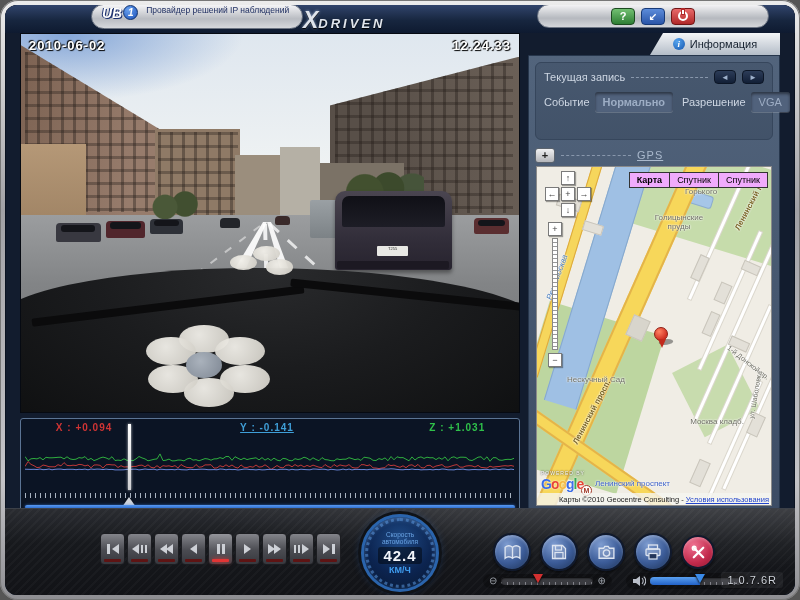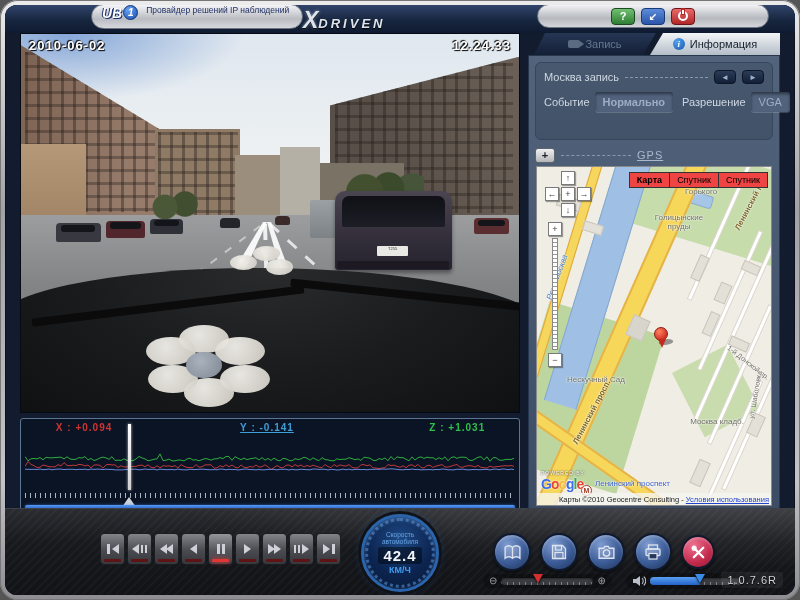--- a/index.html
+++ b/index.html
@@ -110,21 +110,21 @@
   .m-lbl{position:absolute;text-shadow:0 0 2px #fff,0 0 2px #fff;white-space:nowrap;}
   .m-lbl.ctr{text-align:center;white-space:normal;}
   .roadlbl{color:#7a6526;font-weight:bold;}
   .riverlbl{color:#4a7fc0;font-style:italic;}
   .pin{left:117px;top:160px;width:14px;height:14px;background:radial-gradient(circle at 35% 30%,#ff8262,#d23224 70%);border-radius:50%;border:1px solid #8e1c12;z-index:3;}
   .pin::after{content:"";position:absolute;left:3px;top:11px;border-left:4px solid transparent;border-right:4px solid transparent;border-top:9px solid #c22a1c;}
   .pin-shadow{left:122px;top:172px;width:14px;height:6px;background:rgba(40,40,40,.45);border-radius:50%;transform:skewX(-30deg);}
   .mapbtn{position:absolute;width:14px;height:14px;background:#fff;border:1px solid #7a7a7a;box-shadow:1px 1px 1px rgba(0,0,0,.35);color:#444;font-size:9px;display:flex;align-items:center;justify-content:center;z-index:4;}
   .zoomtrack{position:absolute;left:15px;top:71px;width:6px;height:112px;background:repeating-linear-gradient(180deg,#fff 0 3px,#999 3px 4px);border:1px solid #888;z-index:4;}
   .typebar{position:absolute;top:5px;right:3px;display:flex;z-index:5;}
-  .typebtn{height:16px;padding:0 7px;background:#ef4444;border:1px solid #333;border-left-width:0;font-size:9px;display:flex;align-items:center;color:#000;}
+  .typebtn{height:16px;padding:0 7px;background:#f0abfc;border:1px solid #333;border-left-width:0;font-size:9px;display:flex;align-items:center;color:#000;}
   .typebtn:first-child{border-left-width:1px;font-weight:bold;}
   .metro{left:44px;top:318px;width:11px;height:11px;border-radius:50%;background:#fff;border:1px solid #a03624;color:#a03624;font-size:7px;font-weight:bold;display:flex;align-items:center;justify-content:center;z-index:3;}
   .metro-name{left:58px;top:312px;width:64px;color:#3a5fc8;font-size:8px;line-height:9px;z-index:3;}
   .gwrap{left:4px;bottom:13px;z-index:5;}
   .gpow{font-size:5px;color:#fff;text-shadow:0 0 2px #000;letter-spacing:1px;}
   .glogo{font-size:14px;font-weight:bold;letter-spacing:-1px;text-shadow:0 0 2px #fff;}
   .copybar{position:absolute;left:0;right:0;bottom:0;height:12px;background:rgba(245,245,240,.8);font-size:7.5px;color:#222;display:flex;align-items:center;justify-content:flex-end;padding:0 2px;z-index:4;white-space:nowrap;}
   .copybar .link{color:#2244cc;text-decoration:underline;margin-left:2px;}
   
   #bottom{position:absolute;left:0;right:0;bottom:0;height:87px;background:
@@ -267,32 +267,28 @@
           <polyline points="0,30.5 3,25.5 6,28.4 9,29.7 12,31.6 15,31.2 18,29.0 21,29.7 24,30.7 27,30.8 30,30.8 33,28.7 36,29.9 39,26.6 42,29.4 45,29.7 48,29.2 51,29.5 54,28.4 57,28.7 60,29.9 63,29.0 66,31.8 69,29.0 72,28.9 75,29.3 78,32.1 81,28.8 84,28.5 87,28.9 90,28.9 93,31.5 96,29.7 99,31.0 102,30.8 105,31.1 108,30.4 111,30.4 114,29.4 117,29.1 120,30.7 123,28.8 126,31.3 129,31.9 132,29.7 135,31.8 138,29.7 141,30.2 144,29.8 147,30.7 150,29.6 153,32.0 156,28.5 159,30.3 162,31.5 165,31.6 168,31.7 171,28.5 174,31.2 177,30.8 180,28.9 183,28.9 186,28.7 189,32.1 192,31.9 195,29.7 198,30.9 201,28.8 204,30.7 207,29.0 210,31.2 213,32.1 216,28.9 219,31.3 222,31.5 225,30.5 228,31.2 231,29.0 234,31.1 237,30.7 240,28.8 243,30.8 246,33.5 249,31.6 252,29.5 255,31.3 258,31.9 261,29.3 264,29.0 267,30.8 270,28.6 273,30.3 276,29.0 279,31.0 282,29.4 285,30.6 288,29.1 291,30.2 294,31.2 297,31.6 300,28.5 303,30.6 306,31.6 309,28.5 312,30.5 315,28.9 318,29.7 321,30.1 324,28.6 327,31.4 330,32.0 333,31.8 336,28.7 339,28.7 342,29.7 345,28.8 348,31.9 351,32.0 354,32.6 357,32.0 360,31.6 363,28.5 366,29.6 369,29.1 372,30.4 375,31.3 378,29.8 381,31.7 384,29.3 387,28.8 390,30.7 393,28.4 396,31.6 399,32.0 402,29.5 405,29.3 408,31.5 411,30.0 414,29.4 417,28.6 420,31.0 423,31.1 426,30.2 429,29.2 432,28.6 435,31.1 438,31.2 441,30.0 444,29.7 447,29.9 450,31.0 453,29.4 456,31.4 459,31.7 462,32.1 465,30.2 468,31.2 471,30.7 474,30.5 477,30.0 480,29.7 483,30.0 486,29.5 489,30.3" fill="none" stroke="#c03838" stroke-width="1"></polyline>
           <polyline points="0,33.2 3,33.3 6,33.4 9,33.3 12,33.5 15,33.0 18,33.7 21,33.5 24,33.0 27,33.8 30,33.3 33,33.1 36,33.1 39,33.6 42,33.3 45,33.3 48,33.3 51,33.7 54,33.3 57,33.5 60,33.1 63,33.8 66,33.0 69,33.4 72,33.1 75,33.2 78,33.6 81,33.1 84,33.5 87,33.4 90,33.9 93,33.9 96,33.9 99,33.8 102,33.4 105,33.4 108,33.2 111,33.2 114,33.9 117,33.5 120,33.0 123,33.4 126,33.4 129,33.2 132,34.0 135,33.2 138,33.4 141,33.7 144,33.6 147,33.5 150,33.8 153,33.1 156,33.7 159,33.8 162,33.9 165,33.2 168,33.6 171,33.5 174,33.3 177,33.2 180,33.3 183,33.7 186,33.7 189,33.6 192,33.8 195,33.0 198,33.2 201,33.8 204,33.3 207,33.6 210,33.5 213,34.0 216,33.6 219,33.1 222,33.1 225,33.6 228,33.6 231,33.9 234,33.5 237,33.9 240,33.8 243,33.4 246,33.4 249,33.4 252,33.9 255,33.3 258,33.3 261,33.3 264,34.0 267,33.3 270,33.8 273,33.8 276,33.2 279,33.5 282,33.7 285,33.8 288,33.0 291,33.1 294,33.4 297,33.2 300,33.3 303,34.0 306,33.3 309,33.6 312,34.0 315,33.8 318,33.1 321,33.8 324,33.1 327,33.9 330,33.4 333,33.4 336,33.6 339,33.5 342,33.8 345,33.3 348,33.4 351,33.2 354,33.4 357,33.0 360,33.1 363,33.1 366,32.8 369,33.0 372,33.4 375,33.7 378,33.8 381,33.4 384,33.6 387,33.0 390,33.5 393,33.4 396,33.9 399,33.7 402,33.7 405,33.5 408,33.9 411,33.4 414,33.7 417,33.0 420,33.2 423,33.8 426,33.8 429,33.9 432,33.2 435,33.4 438,33.1 441,33.7 444,33.9 447,33.6 450,33.5 453,33.7 456,33.7 459,33.4 462,33.4 465,33.9 468,33.3 471,33.0 474,33.7 477,33.0 480,33.1 483,33.7 486,33.1 489,33.6" fill="none" stroke="#6a86d8" stroke-width="1"></polyline>
         </svg>
       <div class="cursor" style="left: 21.5%;"></div>
       <div class="ruler"></div>
       <div class="tri-up" style="left: 21.5%;"></div>
       <div class="g-progress"></div>
     </div>
 
     <div id="rpanel">
-      <div class="tab rec">
-        <span class="cam-ico"></span>
-        <span>Запись</span>
-      </div>
       <div class="tab info">
         <span class="info-ico">i</span>
         <span>Информация</span>
       </div>
       <div class="rbody">
         <div class="ipanel">
           <div class="row1">
-            <span class="lbl">Москва запись</span>
+            <span class="lbl">Текущая запись</span>
             <span class="dashline"></span>
             <span class="navbtn">◄</span>
             <span class="navbtn">►</span>
           </div>
           <div class="row3">
             <span class="lbl">Событие</span>
             <span class="field" style="width:88px;font-weight:bold;">Нормально</span>
             <span class="lbl" style="margin-left:4px;">Разрешение</span>
             <span class="field" style="flex:1;">VGA</span>
           </div>

